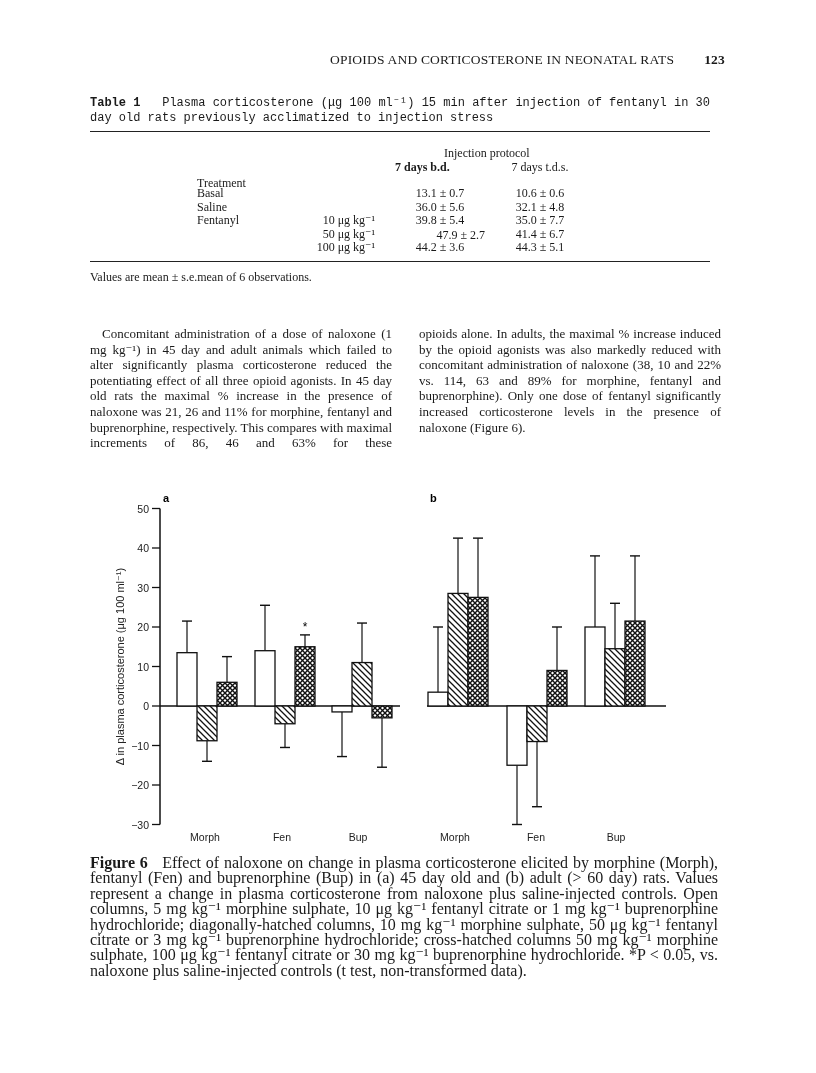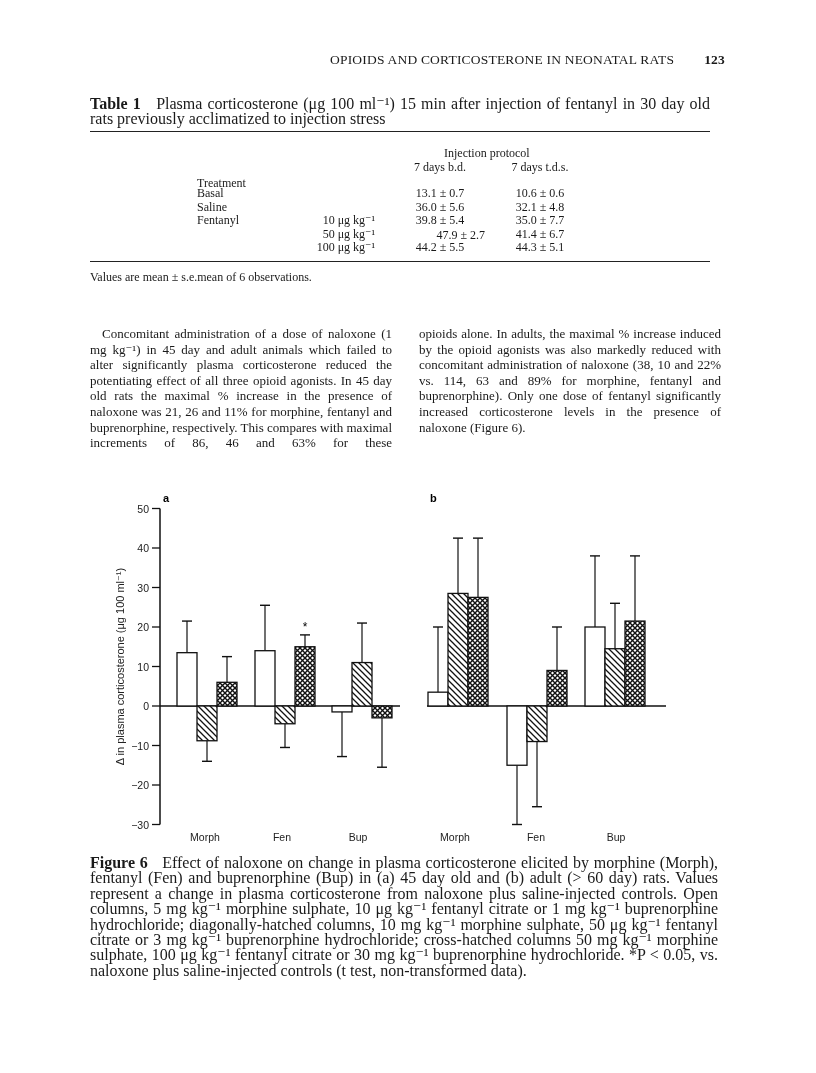--- a/index.html
+++ b/index.html
@@ -3,21 +3,21 @@
 <meta charset="utf-8">
 <style>
   html, body { margin: 0; padding: 0; background: #ffffff; }
   body { width: 816px; height: 1073px; position: relative; overflow: hidden;
          font-family: "Liberation Serif", "DejaVu Serif", serif; color: #1a1a1a; }
   .running-head { position: absolute; top: 52px; left: 330px; width: 395px;
                   font-size: 13.5px; letter-spacing: 0.2px; }
   .running-head .title { position: absolute; left: 0; }
   .running-head .page { position: absolute; right: 0; font-weight: bold; }
   .table-caption { position: absolute; top: 96px; left: 90px; width: 620px;
-                   font-size: 16px; line-height: 15px; text-align: justify; }
+                   font-size: 12px; line-height: 15px; text-align: justify; font-family: Liberation Mono, monospace; }
   .table-caption b { font-weight: bold; }
   .rule { position: absolute; left: 90px; width: 620px; border-top: 1px solid #222; }
   .tbl { position: absolute; font-size: 12px; }
   .notes { position: absolute; top: 270px; left: 90px; font-size: 12px; line-height: 15px; }
   .col { position: absolute; top: 326px; width: 302px; font-size: 13px; line-height: 15.6px;
          text-align: justify; text-align-last: justify; }
   .col.last-line-left { text-align-last: left; }
   .col p { margin: 0; }
   .col .indent { text-indent: 12px; }
   .fig { position: absolute; top: 488px; left: 100px; }
@@ -35,21 +35,21 @@
 
 <div class="table-caption">
   <b>Table 1</b>&nbsp;&nbsp;
   <span>Plasma corticosterone (μg 100 ml⁻¹) 15 min after injection of fentanyl in 30 day old rats previously acclimatized to injection stress</span>
 </div>
 <div class="rule" style="top:131px;"></div>
 
 <div>
   <div class="tbl hdr" style="top:146px; left:444px; width:160px; text-align:left;">Injection protocol</div>
   <div class="tbl hdr" style="top:176px; left:197px;">Treatment</div>
-  <div class="tbl hdr" style="top:160px; left:395px; width:90px; text-align:center;">7 days b.d.</div>
+  <div class="tbl hdr" style="top:160px; left:395px; width:90px; text-align:left;font-weight:bold;">7 days b.d.</div>
   <div class="tbl hdr" style="top:160px; left:490px; width:100px; text-align:center;">7 days t.d.s.</div>
   <div id="table-rows">
       <div>
         <div class="tbl" style="top: 186px; left: 197px; width: 90px; text-align: left;">Basal</div>
         <div class="tbl" style="top: 186px; left: 280px; width: 95px; text-align: right;"></div>
         <div class="tbl" style="top: 186px; left: 395px; width: 90px; text-align: center;">13.1 ± 0.7</div>
         <div class="tbl" style="top: 186px; left: 490px; width: 100px; text-align: center;">10.6 ± 0.6</div>
       </div>
       <div>
         <div class="tbl" style="top: 199.6px; left: 197px; width: 90px; text-align: left;">Saline</div>
@@ -65,21 +65,21 @@
       </div>
       <div>
         <div class="tbl" style="top: 226.8px; left: 197px; width: 90px; text-align: left;"></div>
         <div class="tbl" style="top: 226.8px; left: 280px; width: 95px; text-align: right;">50 μg kg⁻¹</div>
         <div class="tbl" style="top: 228px; left: 395px; width: 90px; text-align: right;">47.9 ± 2.7</div>
         <div class="tbl" style="top: 226.8px; left: 490px; width: 100px; text-align: center;">41.4 ± 6.7</div>
       </div>
       <div>
         <div class="tbl" style="top: 240.4px; left: 197px; width: 90px; text-align: left;"></div>
         <div class="tbl" style="top: 240.4px; left: 280px; width: 95px; text-align: right;">100 μg kg⁻¹</div>
-        <div class="tbl" style="top: 240.4px; left: 395px; width: 90px; text-align: center;">44.2 ± 5.5</div>
+        <div class="tbl" style="top: 240.4px; left: 395px; width: 90px; text-align: center;">44.2 ± 3.6</div>
         <div class="tbl" style="top: 240.4px; left: 490px; width: 100px; text-align: center;">44.3 ± 5.1</div>
       </div>
     </div>
 </div>
 <div class="rule" style="top:261px;"></div>
 
 <div class="notes">
   <div>Values are mean ± s.e.mean of 6 observations.</div>
 </div>
 

